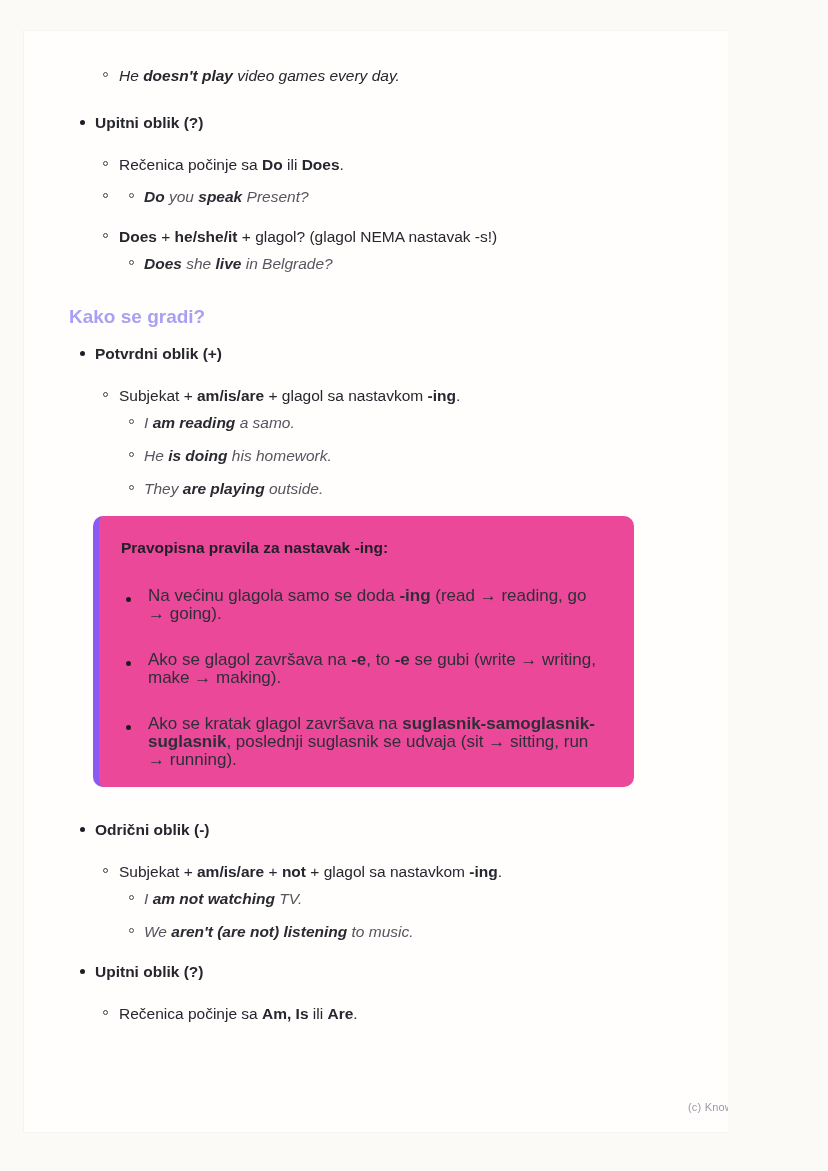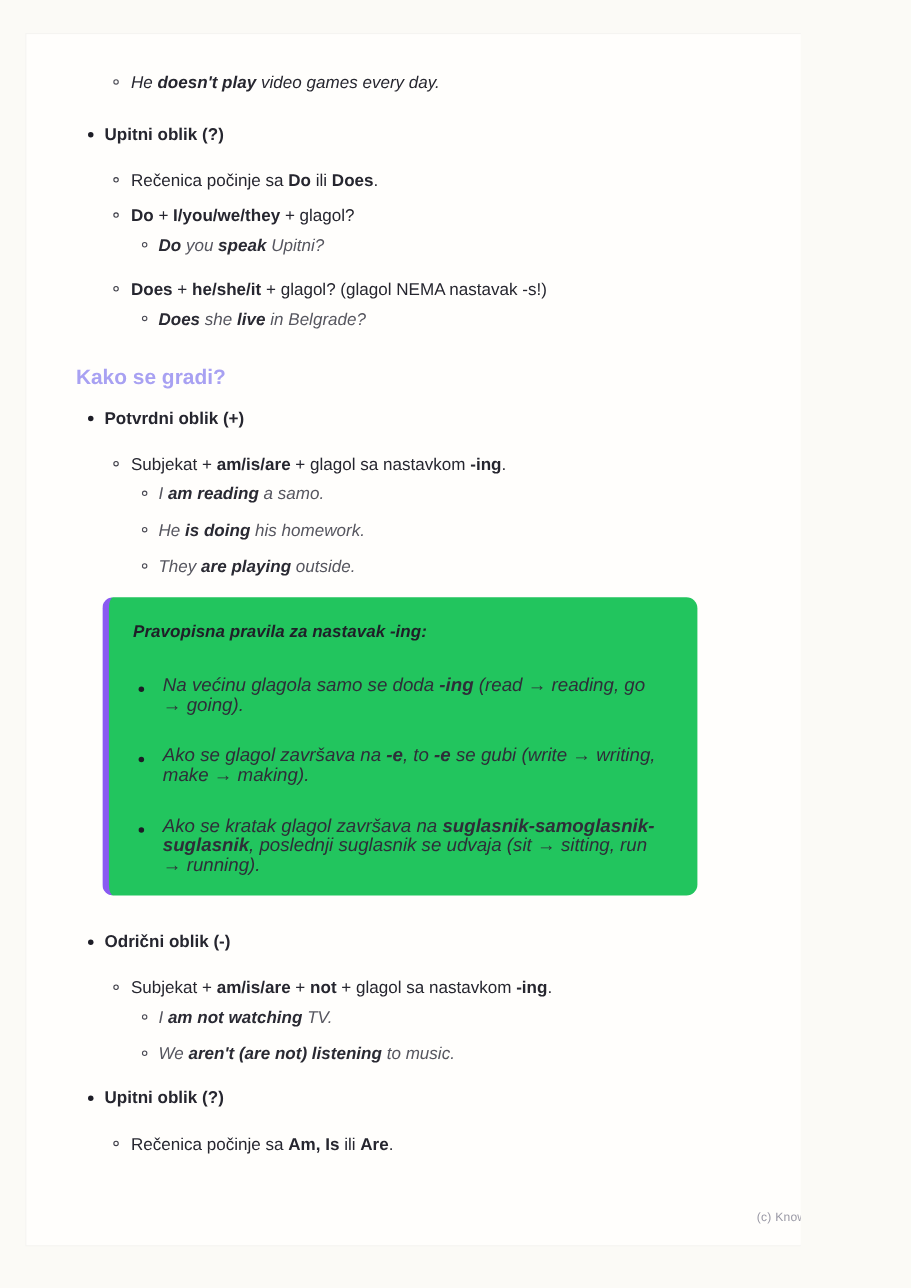--- a/index.html
+++ b/index.html
@@ -57,23 +57,22 @@
 
   .run.b7 { font-weight:700; }
   .li.italic { font-style:italic; color:#56565f; }
   .li.italic .run.b7 { color:#2a2a33; }
   .li.l2 .run.b7, .li.l2 { color:#26262f; }
   .li.italic .marker.ring { border-color:#4a4a54; }
 
   
   .callout {
     position:relative; margin-top:17px; margin-left:69px; width:541px;
-    background:#22c55e; border-left:6px solid #8a5af2; border-radius:10px;
+    background:#ec4899; border-left:6px solid #8a5af2; border-radius:10px;
     padding:20px 28px 18px 22px;
-    font-style:italic;
   }
   .callout + .li.l1 { margin-top:32px; }
   .ctitle { font-size:15.5px; font-weight:700; line-height:23px; color:#1f1f28; }
   .citem { position:relative; margin-top:28px; padding-left:27px; font-size:17px; line-height:18px; color:#2e2e38; }
   .citem > .marker { left:5px; top:10px; }
 </style>
 </head>
 <body>
 
 <div class="stage">
@@ -86,25 +85,24 @@
         <div class="li l1">
           <span class="marker dot"></span>
           <span class="txt"><span class="run b7">Upitni oblik (?)</span></span>
         </div>
         <div class="li l2">
           <span class="marker ring"></span>
           <span class="txt"><span class="run">Rečenica počinje sa </span><span class="run b7">Do</span><span class="run"> ili </span><span class="run b7">Does</span><span class="run">.</span></span>
         </div>
         <div class="li l2">
           <span class="marker ring"></span>
-          <span class="txt"><span class="run b7">Do</span><span class="run"> + </span><span class="run b7">I/you/we/they</span><span class="run"> + glagol?</span></span>
         </div>
         <div class="li l3 italic">
           <span class="marker ring"></span>
-          <span class="txt"><span class="run b7">Do</span><span class="run"> you </span><span class="run b7">speak</span><span class="run"> Upitni?</span></span>
+          <span class="txt"><span class="run b7">Do</span><span class="run"> you </span><span class="run b7">speak</span><span class="run"> Present?</span></span>
         </div>
         <div class="li l2">
           <span class="marker ring"></span>
           <span class="txt"><span class="run b7">Does</span><span class="run"> + </span><span class="run b7">he/she/it</span><span class="run"> + glagol? (glagol NEMA nastavak -s!)</span></span>
         </div>
         <div class="li l3 italic">
           <span class="marker ring"></span>
           <span class="txt"><span class="run b7">Does</span><span class="run"> she </span><span class="run b7">live</span><span class="run"> in Belgrade?</span></span>
         </div>
         <div class="hd h3">Kako se gradi?</div>

